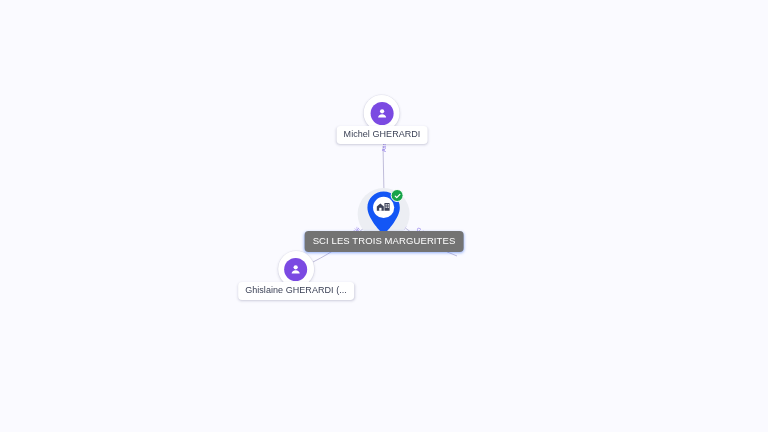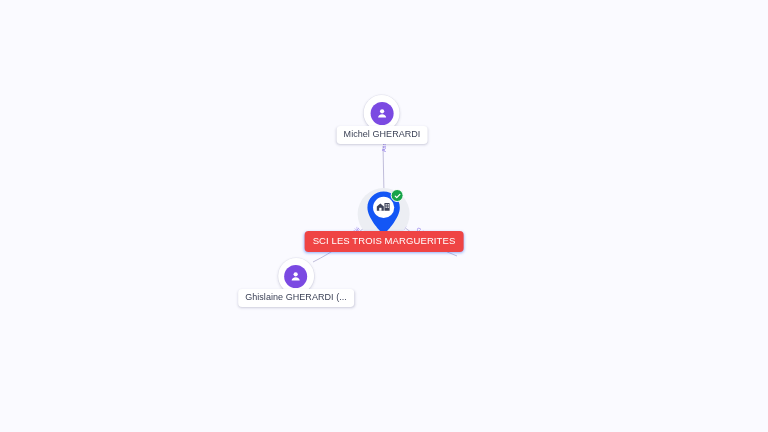--- a/index.html
+++ b/index.html
@@ -111,21 +111,21 @@
     border: 1.2px solid #ffffff;
     display: flex;
     align-items: center;
     justify-content: center;
     box-sizing: border-box;
   }
   .check-badge svg { display: block; }
 
   #company-label {
     margin-top: -9px;
-    background: #ef4444;
+    background: #737373;
     color: #ffffff;
     font-size: 9.5px;
     line-height: 1;
     padding: 5px 8px 6px 8px;
     border-radius: 4px;
     white-space: nowrap;
     box-shadow: 0 1px 3px rgba(19, 86, 245, 0.45);
     position: relative;
     z-index: 8;
     letter-spacing: 0.1px;
@@ -203,21 +203,21 @@
         <div class="check-badge">
           <svg width="8" height="8" viewBox="0 0 12 12" aria-hidden="true">
             <path d="M2.4 6.2 L4.7 8.5 L9.4 3.6" fill="none" stroke="#ffffff" stroke-width="1.9" stroke-linecap="round" stroke-linejoin="round"></path>
           </svg>
         </div>
       </div>
     </div>
     <div id="company-label">SCI LES TROIS MARGUERITES</div>
   </div>
 
-  <div class="node" style="left:296px; top:258px; transform: translateX(-50%); justify-content: flex-end;">
+  <div class="node" style="left:296px; top:251px; transform: translateX(-50%); justify-content: flex-end;">
     <div class="person-avatar">
       <div class="disc">
         <svg width="13" height="13" viewBox="0 0 24 24" aria-hidden="true">
           <circle cx="12" cy="8" r="3.9" fill="#ffffff"></circle>
           <path d="M4.6 19.5c0-3.9 3.3-6.2 7.4-6.2s7.4 2.3 7.4 6.2z" fill="#ffffff"></path>
         </svg>
       </div>
     </div>
     <div class="node-label">Ghislaine GHERARDI (...</div>
   </div>

